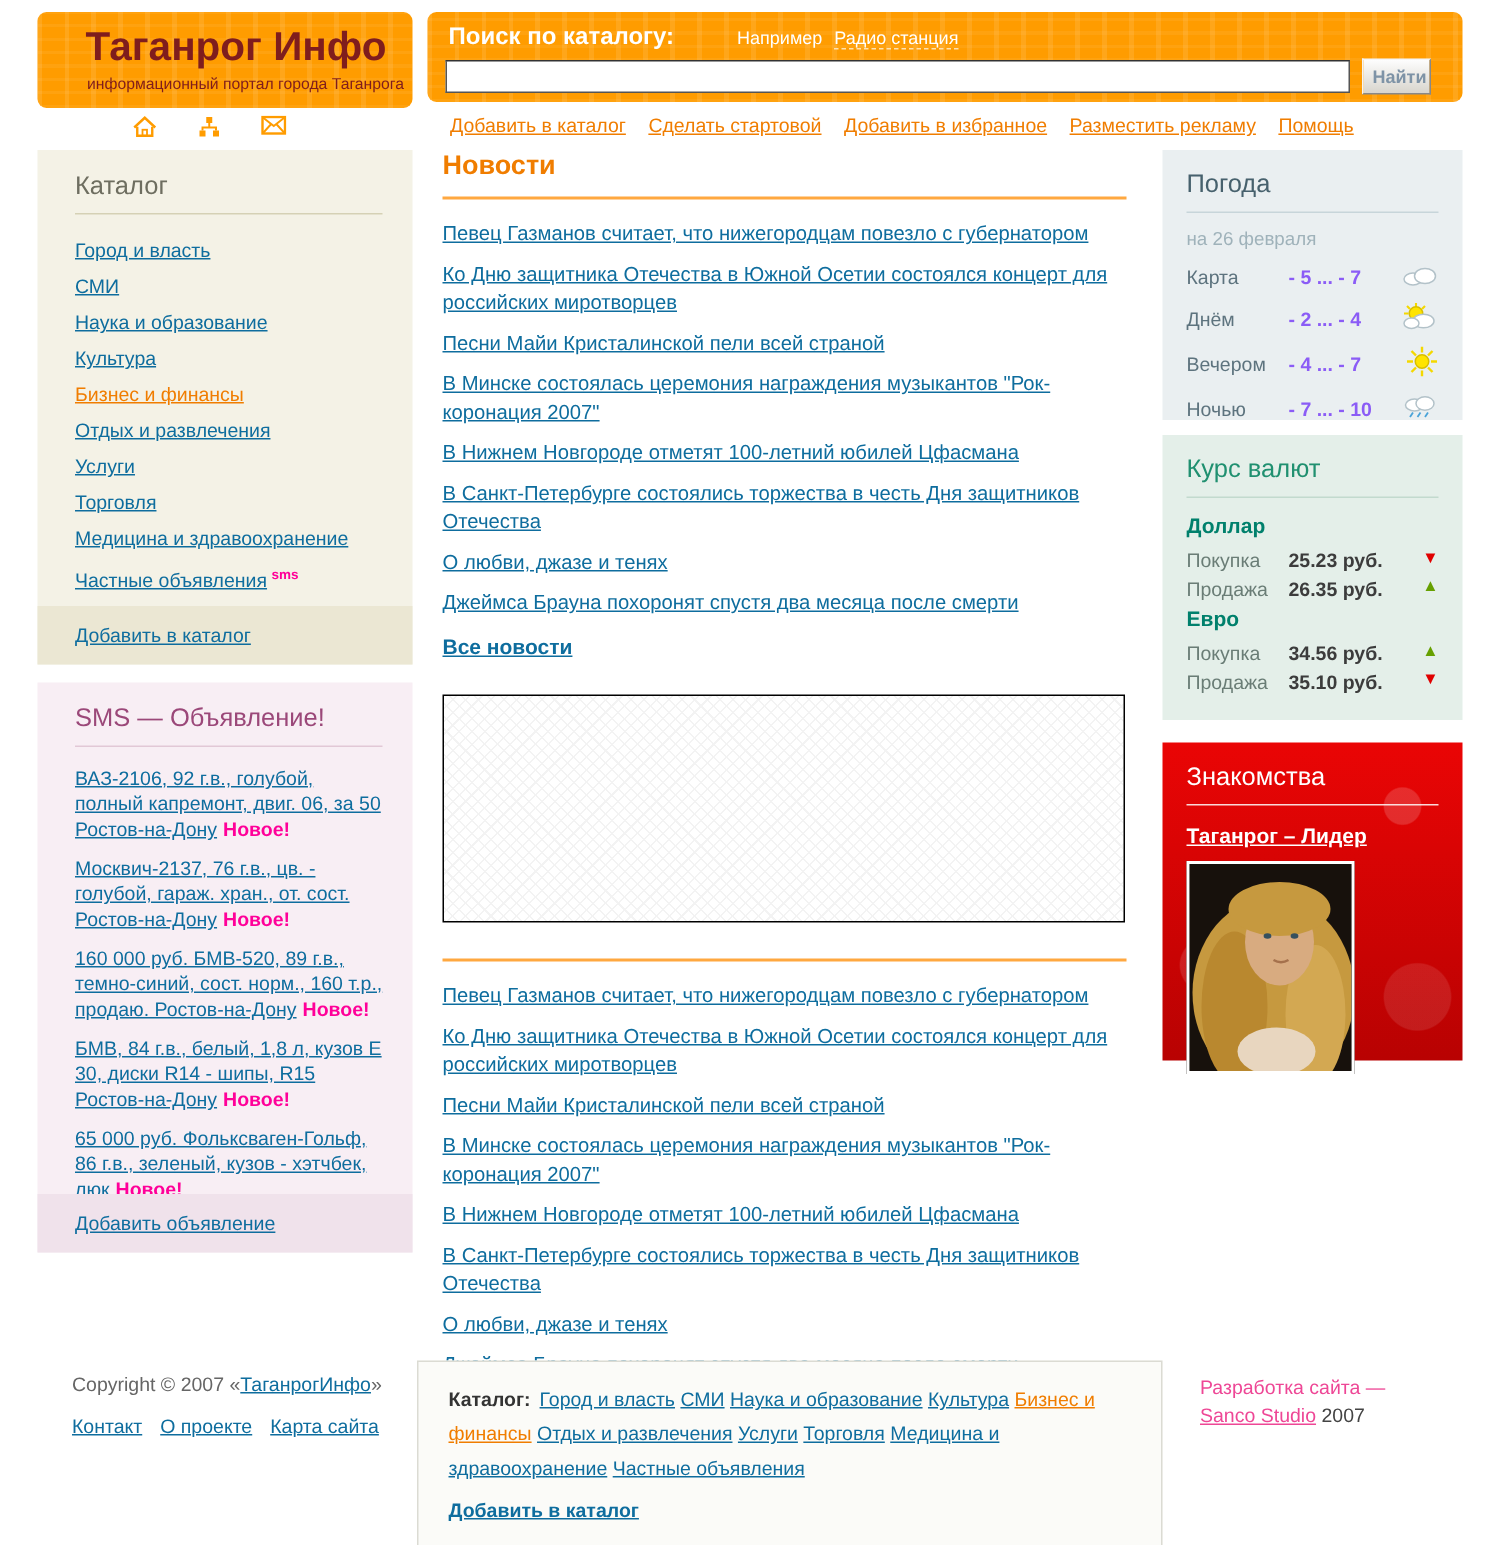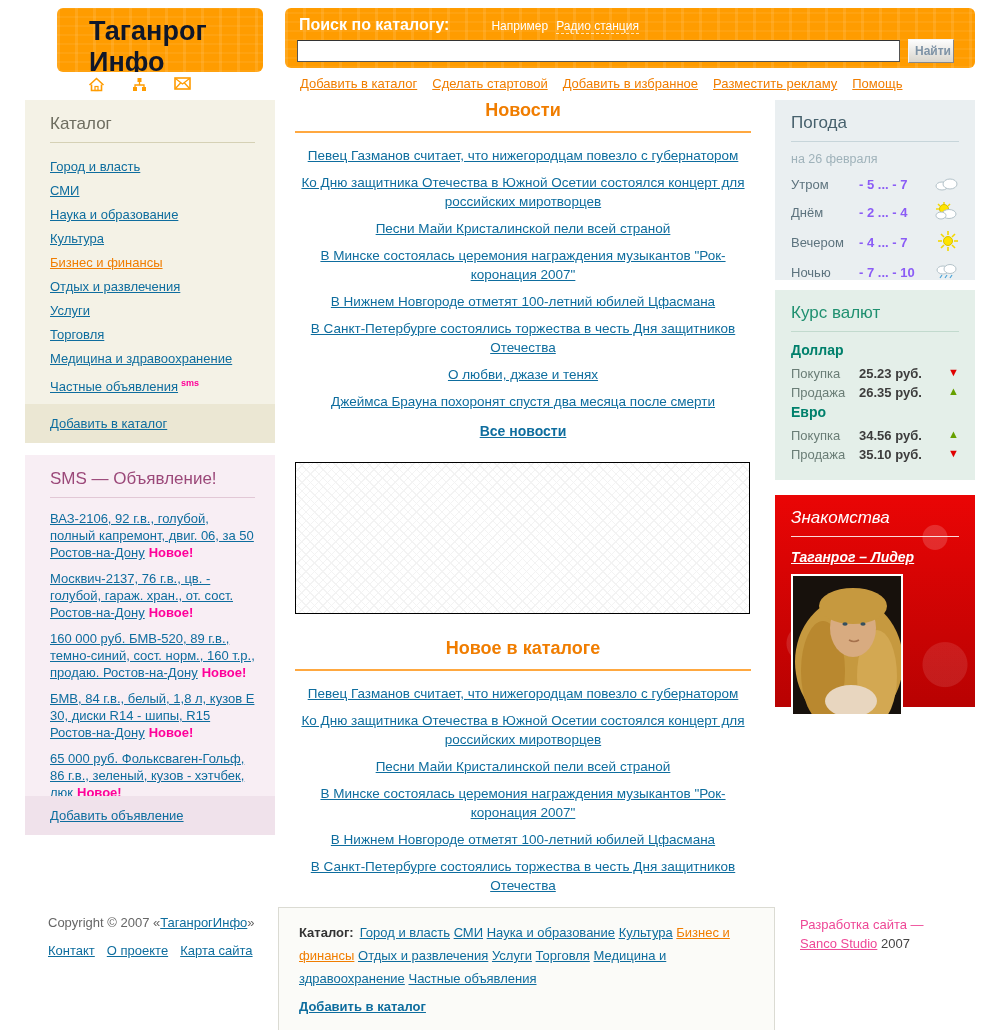--- a/index.html
+++ b/index.html
@@ -12,21 +12,21 @@
   .orange-box {
     position:absolute; background:#ff9c00; border-radius:6px; overflow:hidden;
   }
   .orange-box::after {
     content:""; position:absolute; left:0; right:0; bottom:0; height:100%;
     background:
       repeating-linear-gradient(90deg, rgba(255,255,255,.10) 0 3px, transparent 3px 18px),
       repeating-linear-gradient(0deg, rgba(255,255,255,.06) 0 2px, transparent 2px 9px);
     pointer-events:none;
   }
-  .logo-box { left:25px; top:8px; width:206px; height:64px; color:#0f172a;margin-left:32px; }
+  .logo-box { left:25px; top:8px; width:250px; height:64px; color:#7f1d1d; }
   .logo-title { position:relative; z-index:2; font-size:27px; font-weight:bold; padding:8px 0 0 32px; letter-spacing:0; }
   .logo-sub { position:relative; z-index:2; font-size:10.5px; padding:3px 0 0 33px; }
 
   .search-box { left:285px; top:8px; width:690px; height:60px; color:#fff; }
   .search-row1 { position:relative; z-index:2; display:flex; align-items:baseline; padding:8px 0 0 14px; }
   .search-label { font-size:16px; font-weight:bold; }
   .search-hint-label { font-size:12px; margin-left:42px; }
   .search-hint-link { font-size:12px; margin-left:8px; color:#fff; text-decoration:none; border-bottom:1px dashed #ffe2b0; }
   .search-row2 { position:relative; z-index:2; display:flex; align-items:center; padding:5px 0 0 12px; }
   .search-input {
@@ -60,21 +60,21 @@
   .side-link.active { color:#f07d00; }
   .sms-badge { color:#ff0099; font-size:9px; font-weight:bold; margin-left:3px; }
   .side-band { flex:0 0 auto; padding:12px 20px 12px 25px; font-size:13px; }
   .catalog-band { background:#ebe7d3; }
   .sms-band { background:#f0e2eb; }
   .sms-ad { margin:0 0 9px; font-size:13px; line-height:17px; }
   .sms-ad a { color:#0e6d9e; text-decoration:underline; }
   .new-badge { color:#ff0099; font-weight:bold; margin-left:4px; }
 
   
-  .center-col { position:absolute; left:295px; top:100px; width:456px;text-align:center; }
+  .center-col { position:absolute; left:295px; top:100px; width:456px; }
   .section-title { color:#f07d00; font-size:18px; font-weight:bold; margin:0 0 10px; }
   .orange-rule { border:0; border-top:2px solid #ffa840; margin:0 0 13px; }
   .news-item { margin:0 0 8px; font-size:13.5px; line-height:19px; }
   .news-item a { color:#0e6d9e; text-decoration:underline; }
   .all-news { display:inline-block; margin-top:4px; font-size:14px; font-weight:bold; color:#0e6d9e; text-decoration:underline; }
   .banner {
     margin:22px 0 24px; width:455px; height:152px; border:1px solid #000;
     background:
       repeating-linear-gradient(45deg, #f3f3f3 0 1px, transparent 1px 6px),
       repeating-linear-gradient(-45deg, #f3f3f3 0 1px, transparent 1px 6px),
@@ -84,21 +84,20 @@
   
   .widget { position:absolute; left:775px; width:200px; padding:13px 16px; }
   .weather-w { top:100px; height:180px; background:#eaeff1; }
   .currency-w { top:290px; height:190px; background:#e4efe9; }
   .dating-w { top:495px; height:212px; color:#fff;
     background:
       radial-gradient(circle at 80% 20%, rgba(255,255,255,.16) 0 12px, transparent 13px),
       radial-gradient(circle at 15% 70%, rgba(255,255,255,.12) 0 18px, transparent 19px),
       radial-gradient(circle at 85% 80%, rgba(255,255,255,.10) 0 22px, transparent 23px),
       linear-gradient(180deg,#ea0505,#b80202);
-    font-style: italic;
   }
   .widget-title { font-size:17px; margin:0 0 8px; font-weight:normal; }
   .weather-title { color:#47616d; }
   .currency-title { color:#209070; }
   .dating-title { color:#fff; }
   .w-rule { border:0; border-top:1px solid #c7d5da; margin:0 0 10px; }
   .c-rule { border-top-color:#c2dace; }
   .d-rule { border-top-color:rgba(255,255,255,.85); }
   .weather-date { font-size:12.5px; color:#9fb2ba; margin:0 0 9px; }
   .weather-row { display:flex; align-items:center; font-size:13px; margin-bottom:8px; }
@@ -232,41 +231,40 @@
         <p class="news-item"><a>В Минске состоялась церемония награждения музыкантов "Рок-коронация 2007"</a></p>
         <p class="news-item"><a>В Нижнем Новгороде отметят 100-летний юбилей Цфасмана</a></p>
         <p class="news-item"><a>В Санкт-Петербурге состоялись торжества в честь Дня защитников Отечества</a></p>
         <p class="news-item"><a>О любви, джазе и тенях</a></p>
         <p class="news-item"><a>Джеймса Брауна похоронят спустя два месяца после смерти</a></p>
       </div>
     <a class="all-news">Все новости</a>
 
     <div class="banner"></div>
 
-    <h2 class="section-title">Новое в каталоге</h2>
     <hr class="orange-rule">
     <div id="catalog-new-list">
         <p class="news-item"><a>Певец Газманов считает, что нижегородцам повезло с губернатором</a></p>
         <p class="news-item"><a>Ко Дню защитника Отечества в Южной Осетии состоялся концерт для российских миротворцев</a></p>
         <p class="news-item"><a>Песни Майи Кристалинской пели всей страной</a></p>
         <p class="news-item"><a>В Минске состоялась церемония награждения музыкантов "Рок-коронация 2007"</a></p>
         <p class="news-item"><a>В Нижнем Новгороде отметят 100-летний юбилей Цфасмана</a></p>
         <p class="news-item"><a>В Санкт-Петербурге состоялись торжества в честь Дня защитников Отечества</a></p>
         <p class="news-item"><a>О любви, джазе и тенях</a></p>
         <p class="news-item"><a>Джеймса Брауна похоронят спустя два месяца после смерти</a></p>
       </div>
   </div>
 
   <div class="widget weather-w">
     <h2 class="widget-title weather-title">Погода</h2>
     <hr class="w-rule">
     <div class="weather-date">на 26 февраля</div>
     <div id="weather-rows">
         <div class="weather-row">
-          <span class="w-label">Утром</span>
+          <span class="w-label">Карта</span>
           <span class="w-temp">- 5 ... - 7</span>
           <span class="w-icon"><svg width="26" height="16" viewBox="0 0 26 16">
               <ellipse cx="9" cy="11" rx="6" ry="4" fill="#fff" stroke="#b3c2c9"></ellipse>
               <ellipse cx="17" cy="9" rx="7" ry="5" fill="#fff" stroke="#b3c2c9"></ellipse>
             </svg></span>
         </div>
         <div class="weather-row">
           <span class="w-label">Днём</span>
           <span class="w-temp">- 2 ... - 4</span>
           <span class="w-icon"><svg width="26" height="18" viewBox="0 0 26 18">

